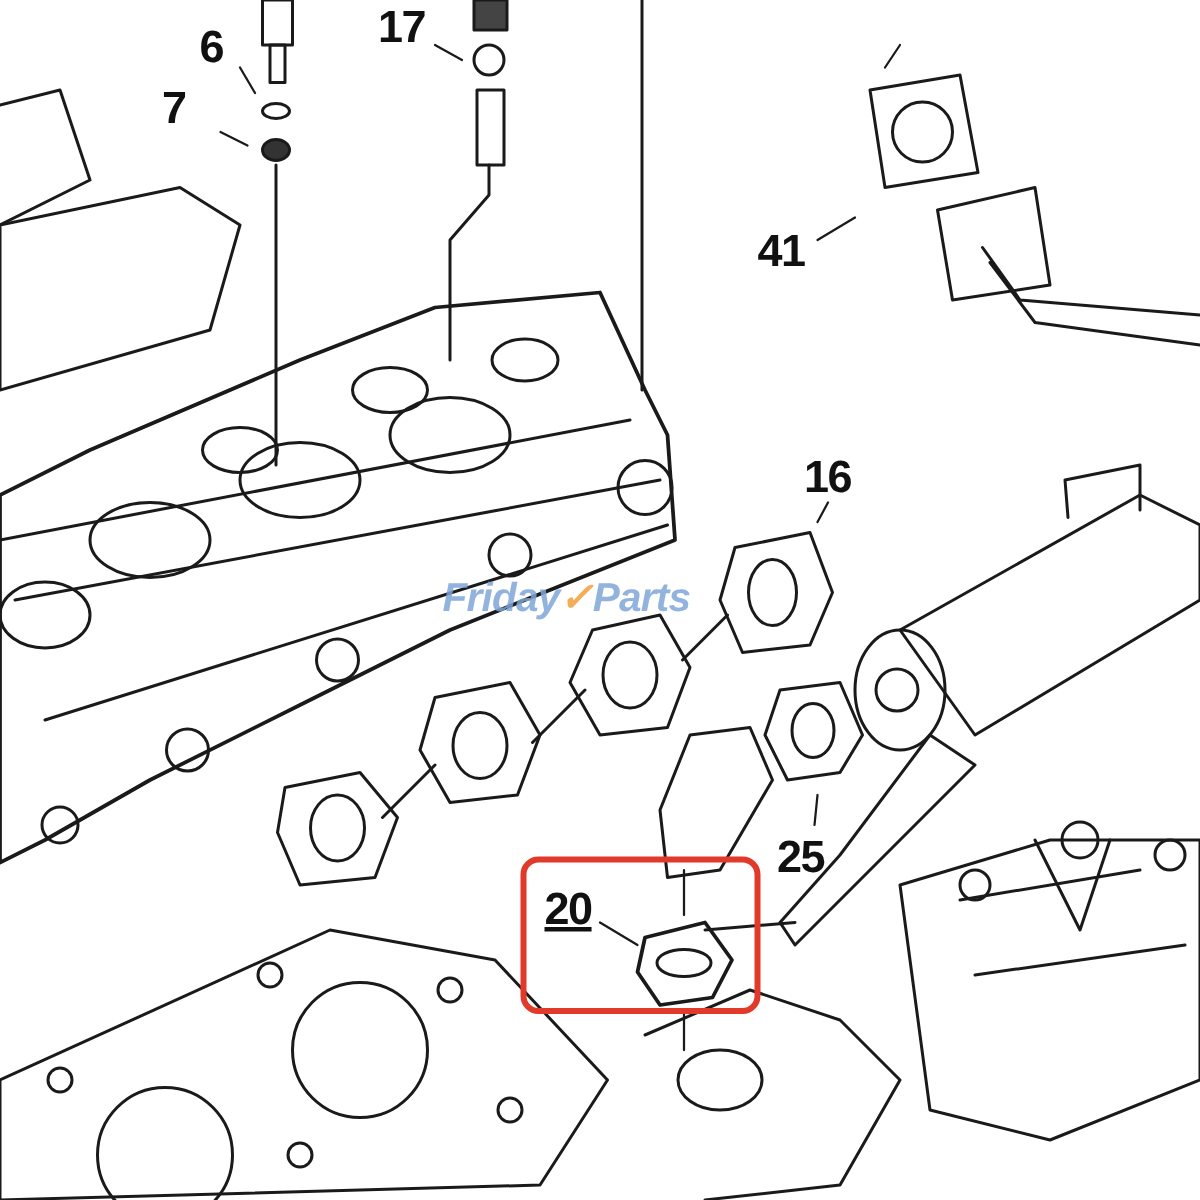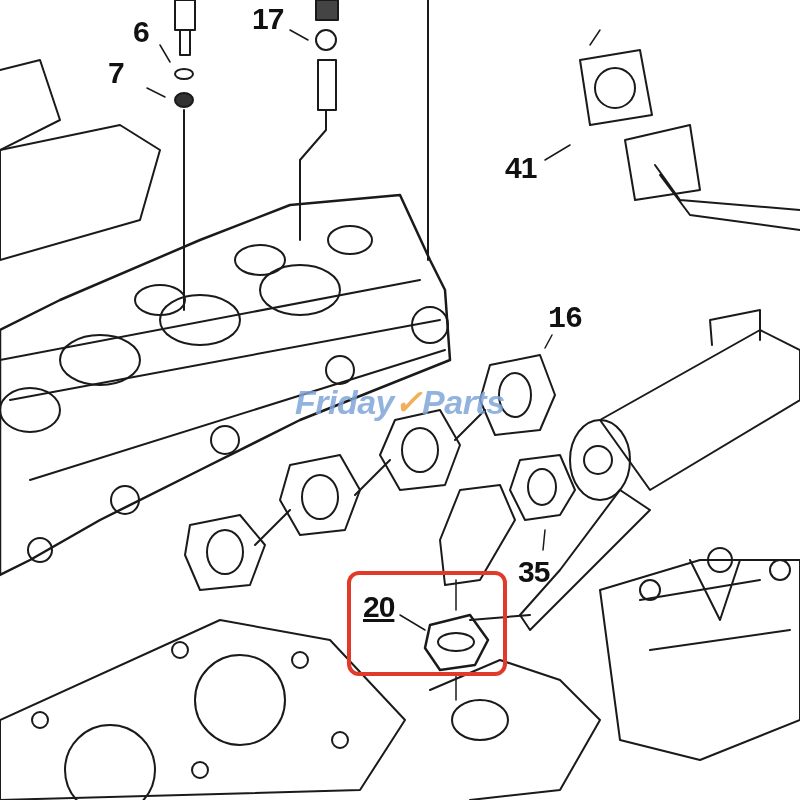--- a/index.html
+++ b/index.html
@@ -1,19 +1,19 @@
 <!DOCTYPE html>
 <html><head>
 <meta charset="utf-8">
 <style>
   html,body{margin:0;padding:0;background:#ffffff;}
   body{width:800px;height:800px;position:relative;overflow:hidden;font-family:"Liberation Sans",sans-serif;}
   svg.drawing{position:absolute;left:0;top:0;width:800px;height:800px;}
   .callout{position:absolute;font-family:"Liberation Sans",sans-serif;font-weight:bold;font-size:30px;color:#111;line-height:1;letter-spacing:-1px;}
-  .watermark{position:absolute;left:295px;top:382px;font-family:"Liberation Sans",sans-serif;font-weight:bold;font-style:italic;font-size:34px;color:#7fa6d8;opacity:0.85;letter-spacing:-0.5px;white-space:nowrap;}
+  .watermark{position:absolute;left:295px;top:382px;font-family:"Liberation Sans",sans-serif;font-weight:bold;font-style:italic;font-size:27px;color:#7fa6d8;opacity:0.85;letter-spacing:-0.5px;white-space:nowrap;}
   .watermark .tick{color:#f0a13c;}
   .highlight{position:absolute;left:347px;top:571px;width:160px;height:105px;border:4px solid #e23a2a;border-radius:12px;box-sizing:border-box;}
 </style>
 </head>
 <body>
 
 <svg class="drawing" viewBox="0 0 800 800" xmlns="http://www.w3.org/2000/svg" fill="none" stroke="#1a1a1a" stroke-width="2" stroke-linejoin="round" stroke-linecap="round">
 
   <g>
     <path d="M0 330 L60 300 L200 240 L290 205 L400 195 L430 260 L445 290 L450 360 L400 380 L300 420 L200 470 L100 520 L30 560 L0 575 Z" stroke-width="2.5"></path>
@@ -108,21 +108,21 @@
       <circle cx="180" cy="650" r="8"></circle>
     <circle cx="340" cy="740" r="8"></circle>
       <circle cx="200" cy="770" r="8"></circle>
   </g>
 </svg>
 
 <span class="callout" style="left:133px;top:17px;">6</span>
 <span class="callout" style="left:108px;top:58px;">7</span>
 <span class="callout" style="left:252px;top:4px;">17</span>
 <span class="callout" style="left:505px;top:153px;">41</span>
-<span class="callout" style="left:548px;top:304px;font-family:Liberation Mono, monospace;">16</span>
-<span class="callout" style="left:518px;top:557px;">35</span>
+<span class="callout" style="left:536px;top:304px;">16</span>
+<span class="callout" style="left:518px;top:557px;">25</span>
 <span class="callout" style="left:363px;top:592px;text-decoration:underline;">20</span>
 
 <div class="highlight"></div>
 
 <div class="watermark">
   <span>Friday</span><span class="tick">✓</span><span>Parts</span>
 </div>
 
 </body></html>

